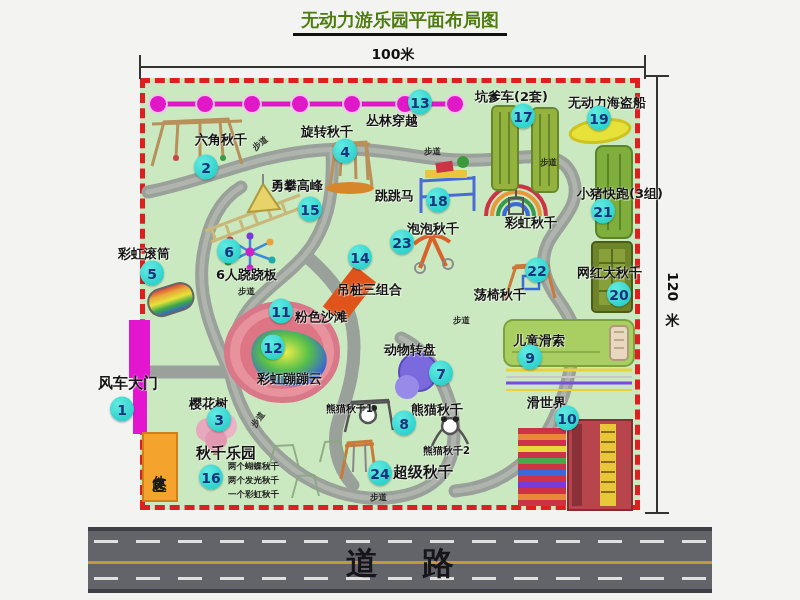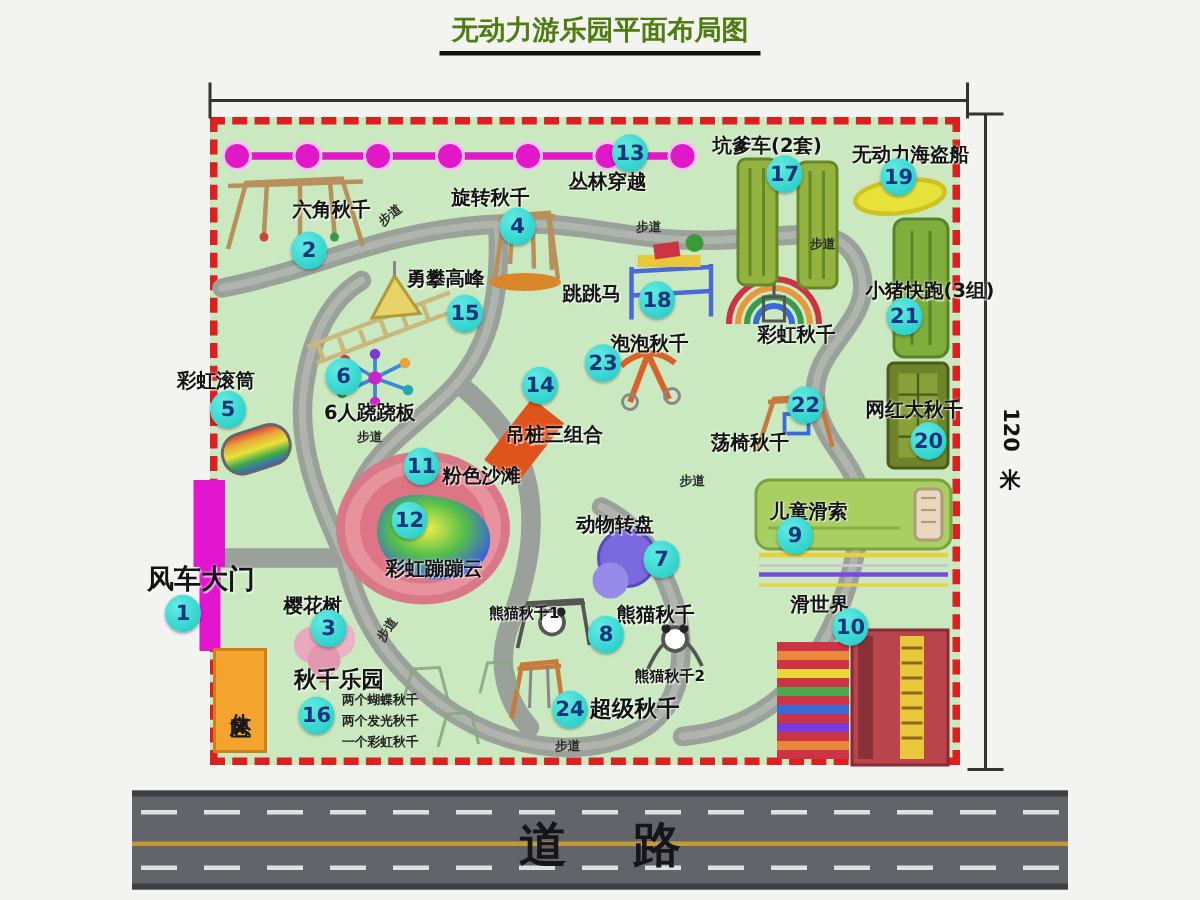--- a/index.html
+++ b/index.html
@@ -38,20 +38,21 @@
 </head>
 <body>
 
 <div id="canvas">
 
   <div id="title-wrap"><span>无动力游乐园平面布局图</span></div>
 
   <div class="dimline" style="left:140px;top:66px;width:506px;height:2px"></div>
   <div class="dimline" style="left:139px;top:55px;width:2px;height:24px"></div>
   <div class="dimline" style="left:644px;top:55px;width:2px;height:24px"></div>
+  <div class="dimlabel" style="left:140px;top:46px;width:506px;text-align:center">100米</div>
 
   <div class="dimline" style="left:656px;top:76px;width:2px;height:438px"></div>
   <div class="dimline" style="left:645px;top:75px;width:24px;height:2px"></div>
   <div class="dimline" style="left:645px;top:512px;width:24px;height:2px"></div>
   <div class="dimlabel" id="dim-right-label" style="left:664px;top:272px">120米</div>
 
   <div id="park"></div>
 
   <svg id="mapsvg" width="800" height="600" viewBox="0 0 800 600">
     <defs>
@@ -309,33 +310,33 @@
     </div>
 
   <div class="pl" style="left:252px;top:138px;transform:rotate(-38deg)">步道</div>
   <div class="pl" style="left:424px;top:146px">步道</div>
   <div class="pl" style="left:540px;top:157px">步道</div>
   <div class="pl" style="left:238px;top:286px">步道</div>
   <div class="pl" style="left:453px;top:315px">步道</div>
   <div class="pl" style="left:250px;top:414px;transform:rotate(-55deg)">步道</div>
   <div class="pl" style="left:370px;top:492px">步道</div>
 
-  <div class="label" style="left:98px;top:374px;font-size:18px">风车大门</div>
+  <div class="label" style="left:98px;top:374px;font-size:15px">风车大门</div>
   <div class="label" style="left:195px;top:131px">六角秋千</div>
   <div class="label" style="left:189px;top:395px">樱花树</div>
   <div class="label" style="left:301px;top:123px">旋转秋千</div>
   <div class="label" style="left:118px;top:245px">彩虹滚筒</div>
   <div class="label" style="left:216px;top:266px">6人跷跷板</div>
   <div class="label" style="left:384px;top:341px">动物转盘</div>
   <div class="label" style="left:411px;top:401px">熊猫秋千</div>
   <div class="label" style="left:513px;top:332px">儿童滑索</div>
   <div class="label" style="left:527px;top:394px">滑世界</div>
   <div class="label" style="left:295px;top:308px">粉色沙滩</div>
   <div class="label" style="left:257px;top:370px">彩虹蹦蹦云</div>
-  <div class="label" style="left:379px;top:112px">丛林穿越</div>
+  <div class="label" style="left:366px;top:112px">丛林穿越</div>
   <div class="label" style="left:337px;top:281px">吊桩三组合</div>
   <div class="label" style="left:271px;top:177px">勇攀高峰</div>
   <div class="label" style="left:196px;top:444px;font-size:15px">秋千乐园</div>
   <div class="label" style="left:475px;top:88px">坑爹车(2套)</div>
   <div class="label" style="left:375px;top:187px">跳跳马</div>
   <div class="label" style="left:568px;top:94px">无动力海盗船</div>
   <div class="label" style="left:577px;top:264px">网红大秋千</div>
   <div class="label" style="left:577px;top:185px">小猪快跑(3组)</div>
   <div class="label" style="left:474px;top:286px">荡椅秋千</div>
   <div class="label" style="left:407px;top:220px">泡泡秋千</div>

